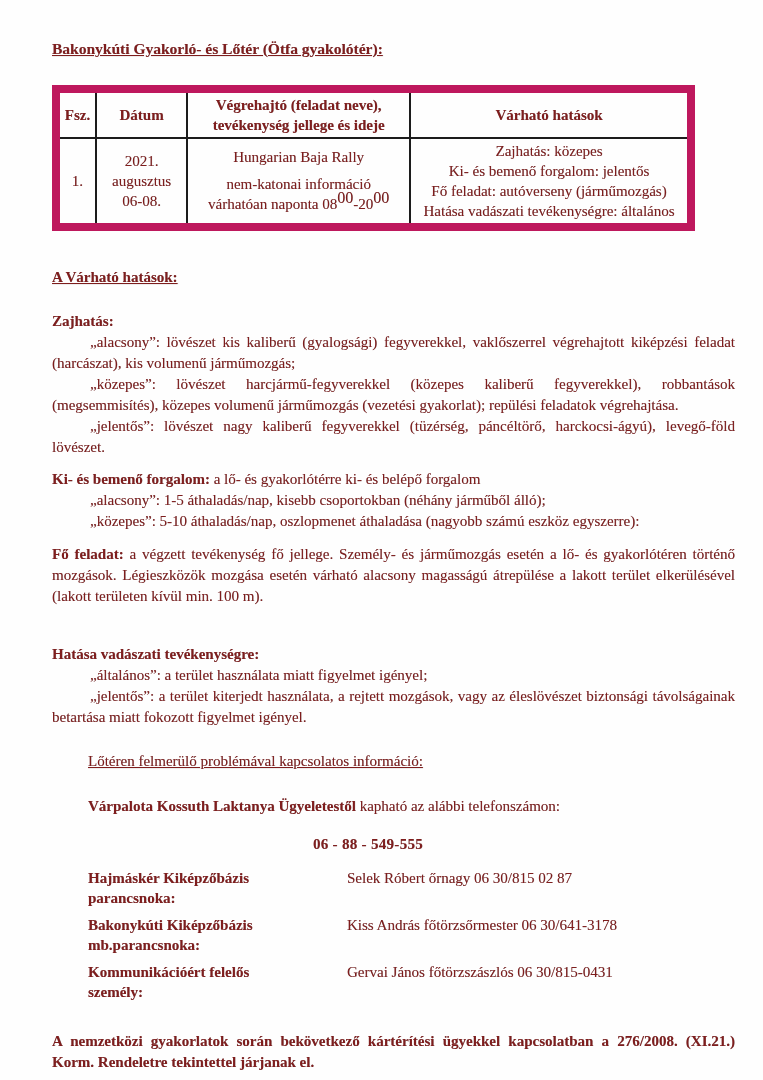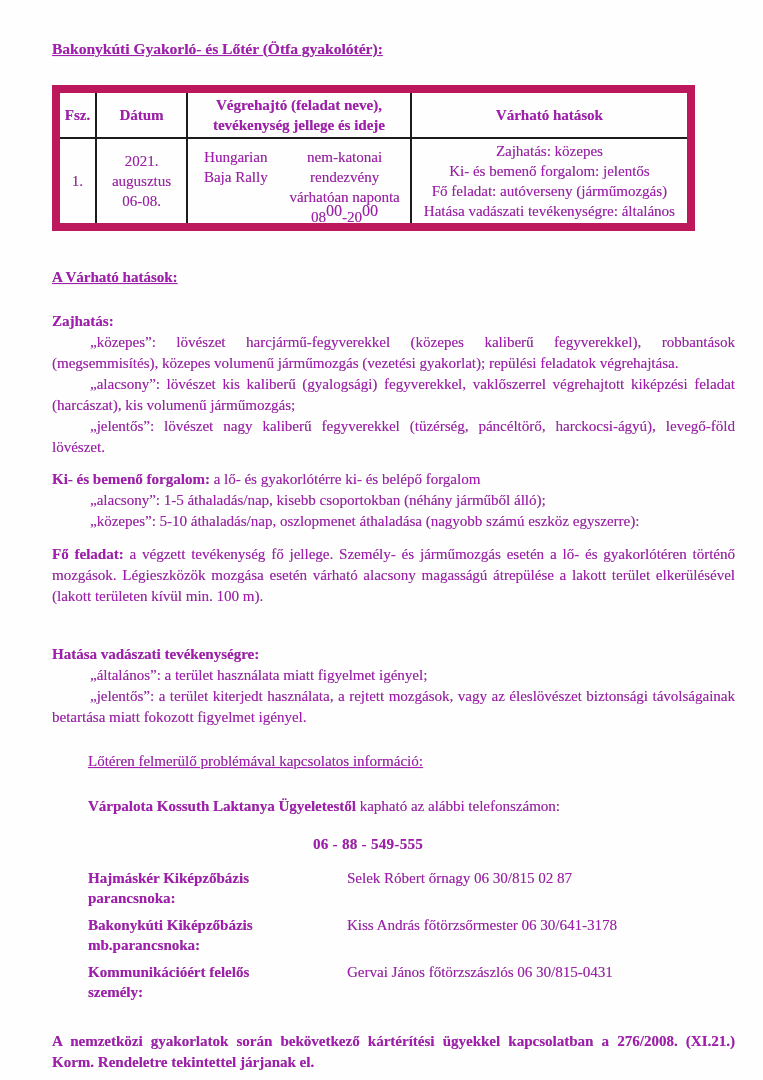--- a/index.html
+++ b/index.html
@@ -4,21 +4,21 @@
 <style>
   * { margin: 0; padding: 0; box-sizing: border-box; }
   html, body { background: #ffffff; }
   .page {
     width: 763px;
     height: 1080px;
     background: #fefefe;
     font-family: "Liberation Serif", "DejaVu Serif", serif;
     font-size: 15px;
     line-height: 21px;
-    color: #a21caf;
+    color: #7f1d1d;
     padding: 38px 28px 0 52px;
     position: relative;
     overflow: hidden;
     text-shadow: 0.2px 0.2px 0.45px rgba(30,30,30,0.38);
   }
   .doc-title {
     font-weight: 700;
     font-size: 15.5px;
     text-decoration: underline;
     margin-bottom: 26px;
@@ -38,21 +38,21 @@
   table.schedule th { font-weight: 700; height: 46px; line-height: 20px; padding: 2px 4px; }
   .col-fsz   { width: 40px; }
   .col-datum { width: 92px; }
   .col-exec  { width: 226px; }
   .col-eff   { width: 285px; }
   tr.data-row { height: 84px; }
   td.cell-datum div { line-height: 20px; }
   td.cell-exec { vertical-align: top; }
   .exec-wrap {
     display: flex;
-    flex-direction: row;
+    flex-direction: column;
     justify-content: space-between;
     height: 80px;
     padding: 6px 2px 7px;
     line-height: 20px;
   }
   td.cell-eff { line-height: 20px; padding: 2px 4px; border-radius: 8px; }
   sup.tsup { vertical-align: super; font-size: 16px; line-height: 0; }
   .h-ul { font-weight: 700; text-decoration: underline; }
   .bold { font-weight: 700; }
   .just { text-align: justify; }
@@ -101,41 +101,41 @@
         <td>1.</td>
         <td class="cell-datum">
           <div>2021.</div>
           <div>augusztus</div>
           <div>06-08.</div>
         </td>
         <td class="cell-exec">
           <div class="exec-wrap">
             <div>Hungarian Baja Rally</div>
             <div>
-              <div>nem-katonai rendezvény</div>
+              <div>nem-katonai információ</div>
               <div><span>várhatóan naponta 08</span><sup class="tsup">00</sup><span>-20</span><sup class="tsup">00</sup></div>
             </div>
           </div>
         </td>
         <td class="cell-eff">
           <div>Zajhatás: közepes</div>
           <div>Ki- és bemenő forgalom: jelentős</div>
           <div>Fő feladat: autóverseny (járműmozgás)</div>
           <div>Hatása vadászati tevékenységre: általános</div>
         </td>
       </tr>
     </tbody>
   </table>
 
   <div class="h-ul sec-varhato">A Várható hatások:</div>
 
   <div class="sec-zajhatas">
     <div class="bold">Zajhatás:</div>
+    <p>„alacsony”: lövészet kis kaliberű (gyalogsági) fegyverekkel, vaklőszerrel végrehajtott kiképzési feladat (harcászat), kis volumenű járműmozgás;</p>
     <p>„közepes”: lövészet harcjármű-fegyverekkel (közepes kaliberű fegyverekkel), robbantások (megsemmisítés), közepes volumenű járműmozgás (vezetési gyakorlat); repülési feladatok végrehajtása.</p>
-    <p>„alacsony”: lövészet kis kaliberű (gyalogsági) fegyverekkel, vaklőszerrel végrehajtott kiképzési feladat (harcászat), kis volumenű járműmozgás;</p>
     <p>„jelentős”: lövészet nagy kaliberű fegyverekkel (tüzérség, páncéltörő, harckocsi-ágyú), levegő-föld lövészet.</p>
   </div>
 
   <div class="sec-forgalom">
     <div><span class="bold">Ki- és bemenő forgalom:</span><span> a lő- és gyakorlótérre ki- és belépő forgalom</span></div>
     <div class="item">„alacsony”: 1-5 áthaladás/nap, kisebb csoportokban (néhány járműből álló);</div>
     <div class="item">„közepes”: 5-10 áthaladás/nap, oszlopmenet áthaladása (nagyobb számú eszköz egyszerre):</div>
   </div>
 
   <p class="sec-fofeladat just"><span class="bold">Fő feladat:</span><span> a végzett tevékenység fő jellege. Személy- és járműmozgás esetén a lő- és gyakorlótéren történő mozgások. Légieszközök mozgása esetén várható alacsony magasságú átrepülése a lakott terület elkerülésével (lakott területen kívül min. 100 m).</span></p>

